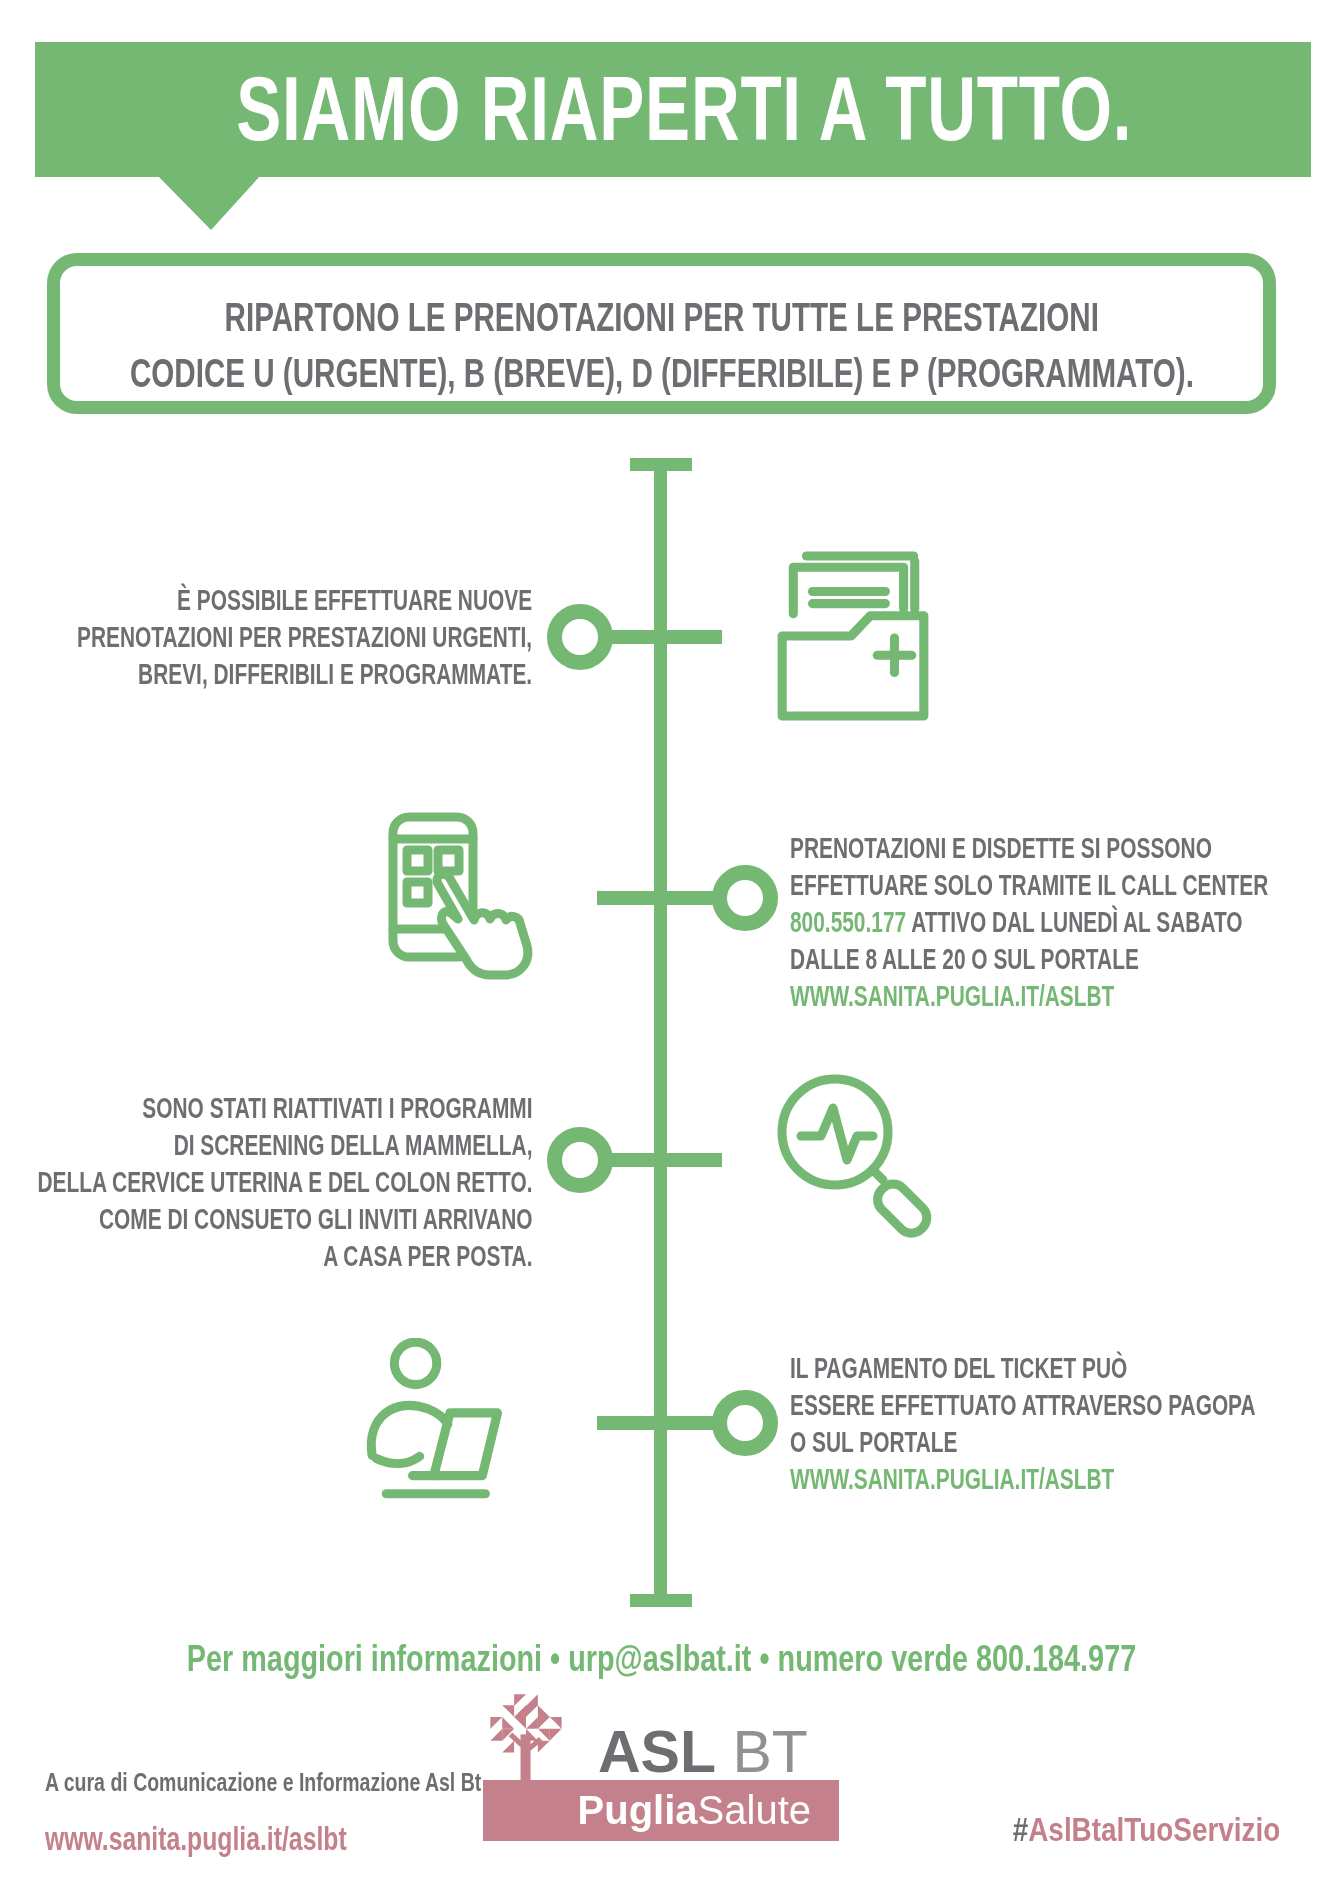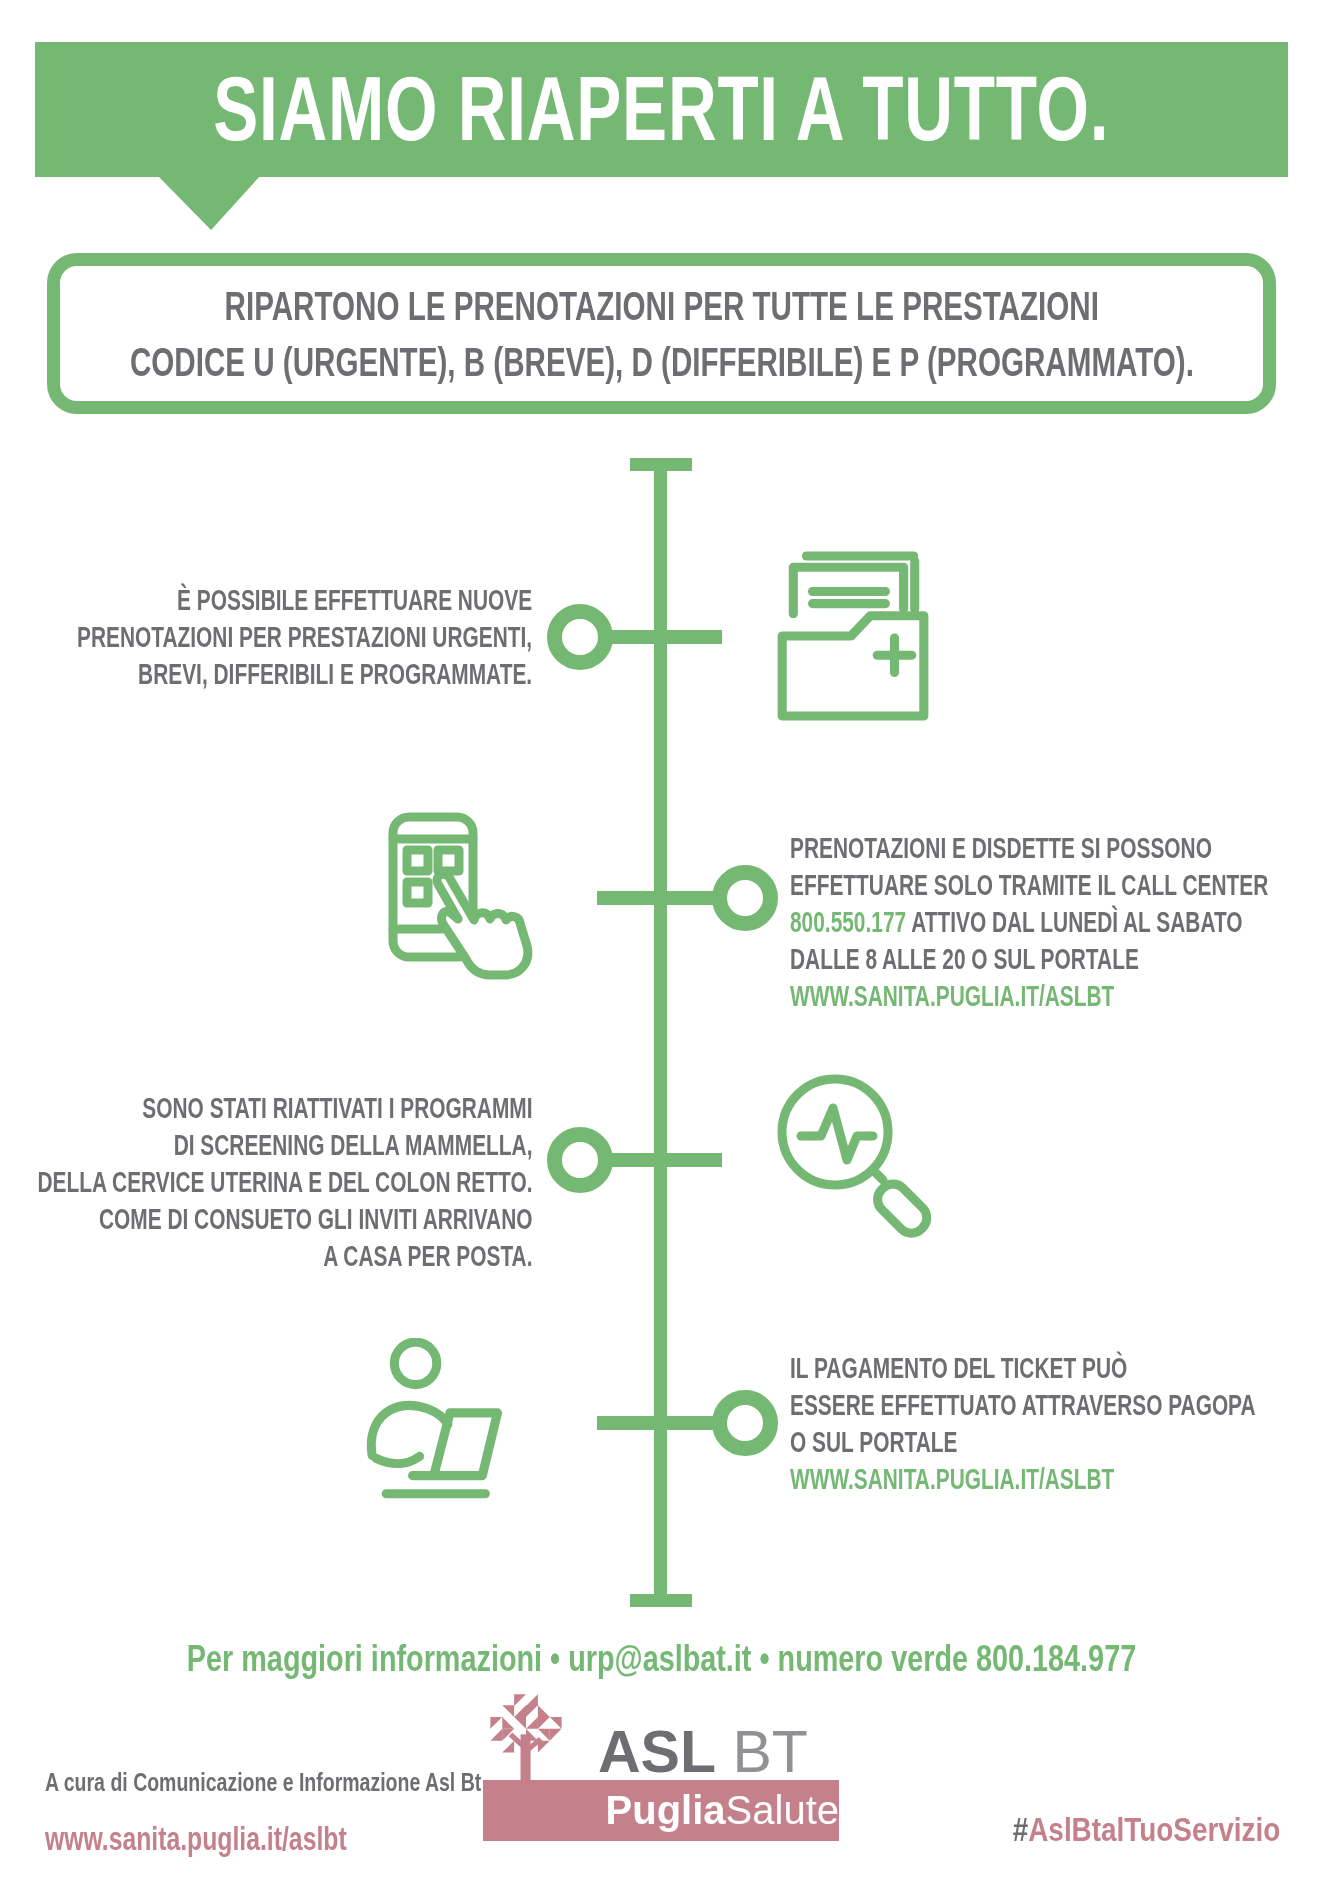--- a/index.html
+++ b/index.html
@@ -3,35 +3,35 @@
 <meta charset="utf-8">
 <style>
   html,body{margin:0;padding:0;background:#ffffff;}
   .poster{
     position:relative;width:1323px;height:1890px;background:#ffffff;overflow:hidden;
     font-family:"Liberation Sans", sans-serif;
   }
   
   .banner{
     position:absolute;left:35px;top:42px;width:1253px;height:135px;
-    background:#74b873;display:flex;align-items:center;justify-content:center;
+    background:#74b873;display:flex;align-items:center;justify-content:center;padding-left:23px;
   }
   .banner-title{
     color:#ffffff;font-weight:bold;font-size:90px;letter-spacing:1px;white-space:nowrap;
     transform:scaleX(0.75);transform-origin:50% 50%;
   }
   .banner-tail{
     position:absolute;left:158px;top:176px;width:102px;height:54px;background:#74b873;
     clip-path:polygon(0 0,100% 0,52% 100%);
   }
   
   .intro-box{
     position:absolute;left:47px;top:253px;width:1229px;height:161px;box-sizing:border-box;
     border:13px solid #74b873;border-radius:30px;background:#fff;
-    display:flex;flex-direction:column;align-items:center;justify-content:center;
+    display:flex;flex-direction:column;align-items:center;justify-content:flex-end;
   }
   .intro-line{
     color:#6d6e71;font-weight:bold;font-size:40px;line-height:56px;white-space:nowrap;
     transform:scaleX(0.74);transform-origin:50% 50%;
   }
   
   .spine{position:absolute;left:654px;top:462px;width:13px;height:1138px;background:#74b873;}
   .spine-cap{position:absolute;left:630px;width:62px;height:13px;background:#74b873;}
   .cap-top{top:458px;} .cap-bottom{top:1594px;}
   .node-tick{position:absolute;height:14px;width:122px;background:#74b873;}
@@ -61,21 +61,21 @@
   .footer-website{
     position:absolute;left:45px;top:1820px;color:#c4808b;font-weight:bold;font-size:33px;
     white-space:nowrap;transform:scaleX(0.75);transform-origin:0 0;
   }
   .logo-tree{position:absolute;left:484px;top:1694px;}
   .logo-org{position:absolute;left:598px;top:1718px;font-size:59px;white-space:nowrap;}
   .logo-org .org-a{color:#6d6e71;font-weight:bold;}
   .logo-org .org-b{color:#8f9194;font-weight:normal;}
   .logo-brand-box{
     position:absolute;left:483px;top:1780px;width:356px;height:61px;background:#c4808b;
-    display:flex;align-items:center;justify-content:flex-end;box-sizing:border-box;
+    display:flex;align-items:center;justify-content:flex-end;padding-right:28px;box-sizing:border-box;
   }
   .logo-brand-box span{color:#ffffff;font-size:40px;white-space:nowrap;}
   .brand-bold{font-weight:bold;}
   .brand-reg{font-weight:normal;}
   .hashtag{
     position:absolute;right:43px;top:1810px;font-weight:bold;font-size:34px;white-space:nowrap;
     transform:scaleX(0.82);transform-origin:100% 0;
   }
   .hashtag .hash{color:#6d6e71;}
   .hashtag .tag{color:#c4808b;}

